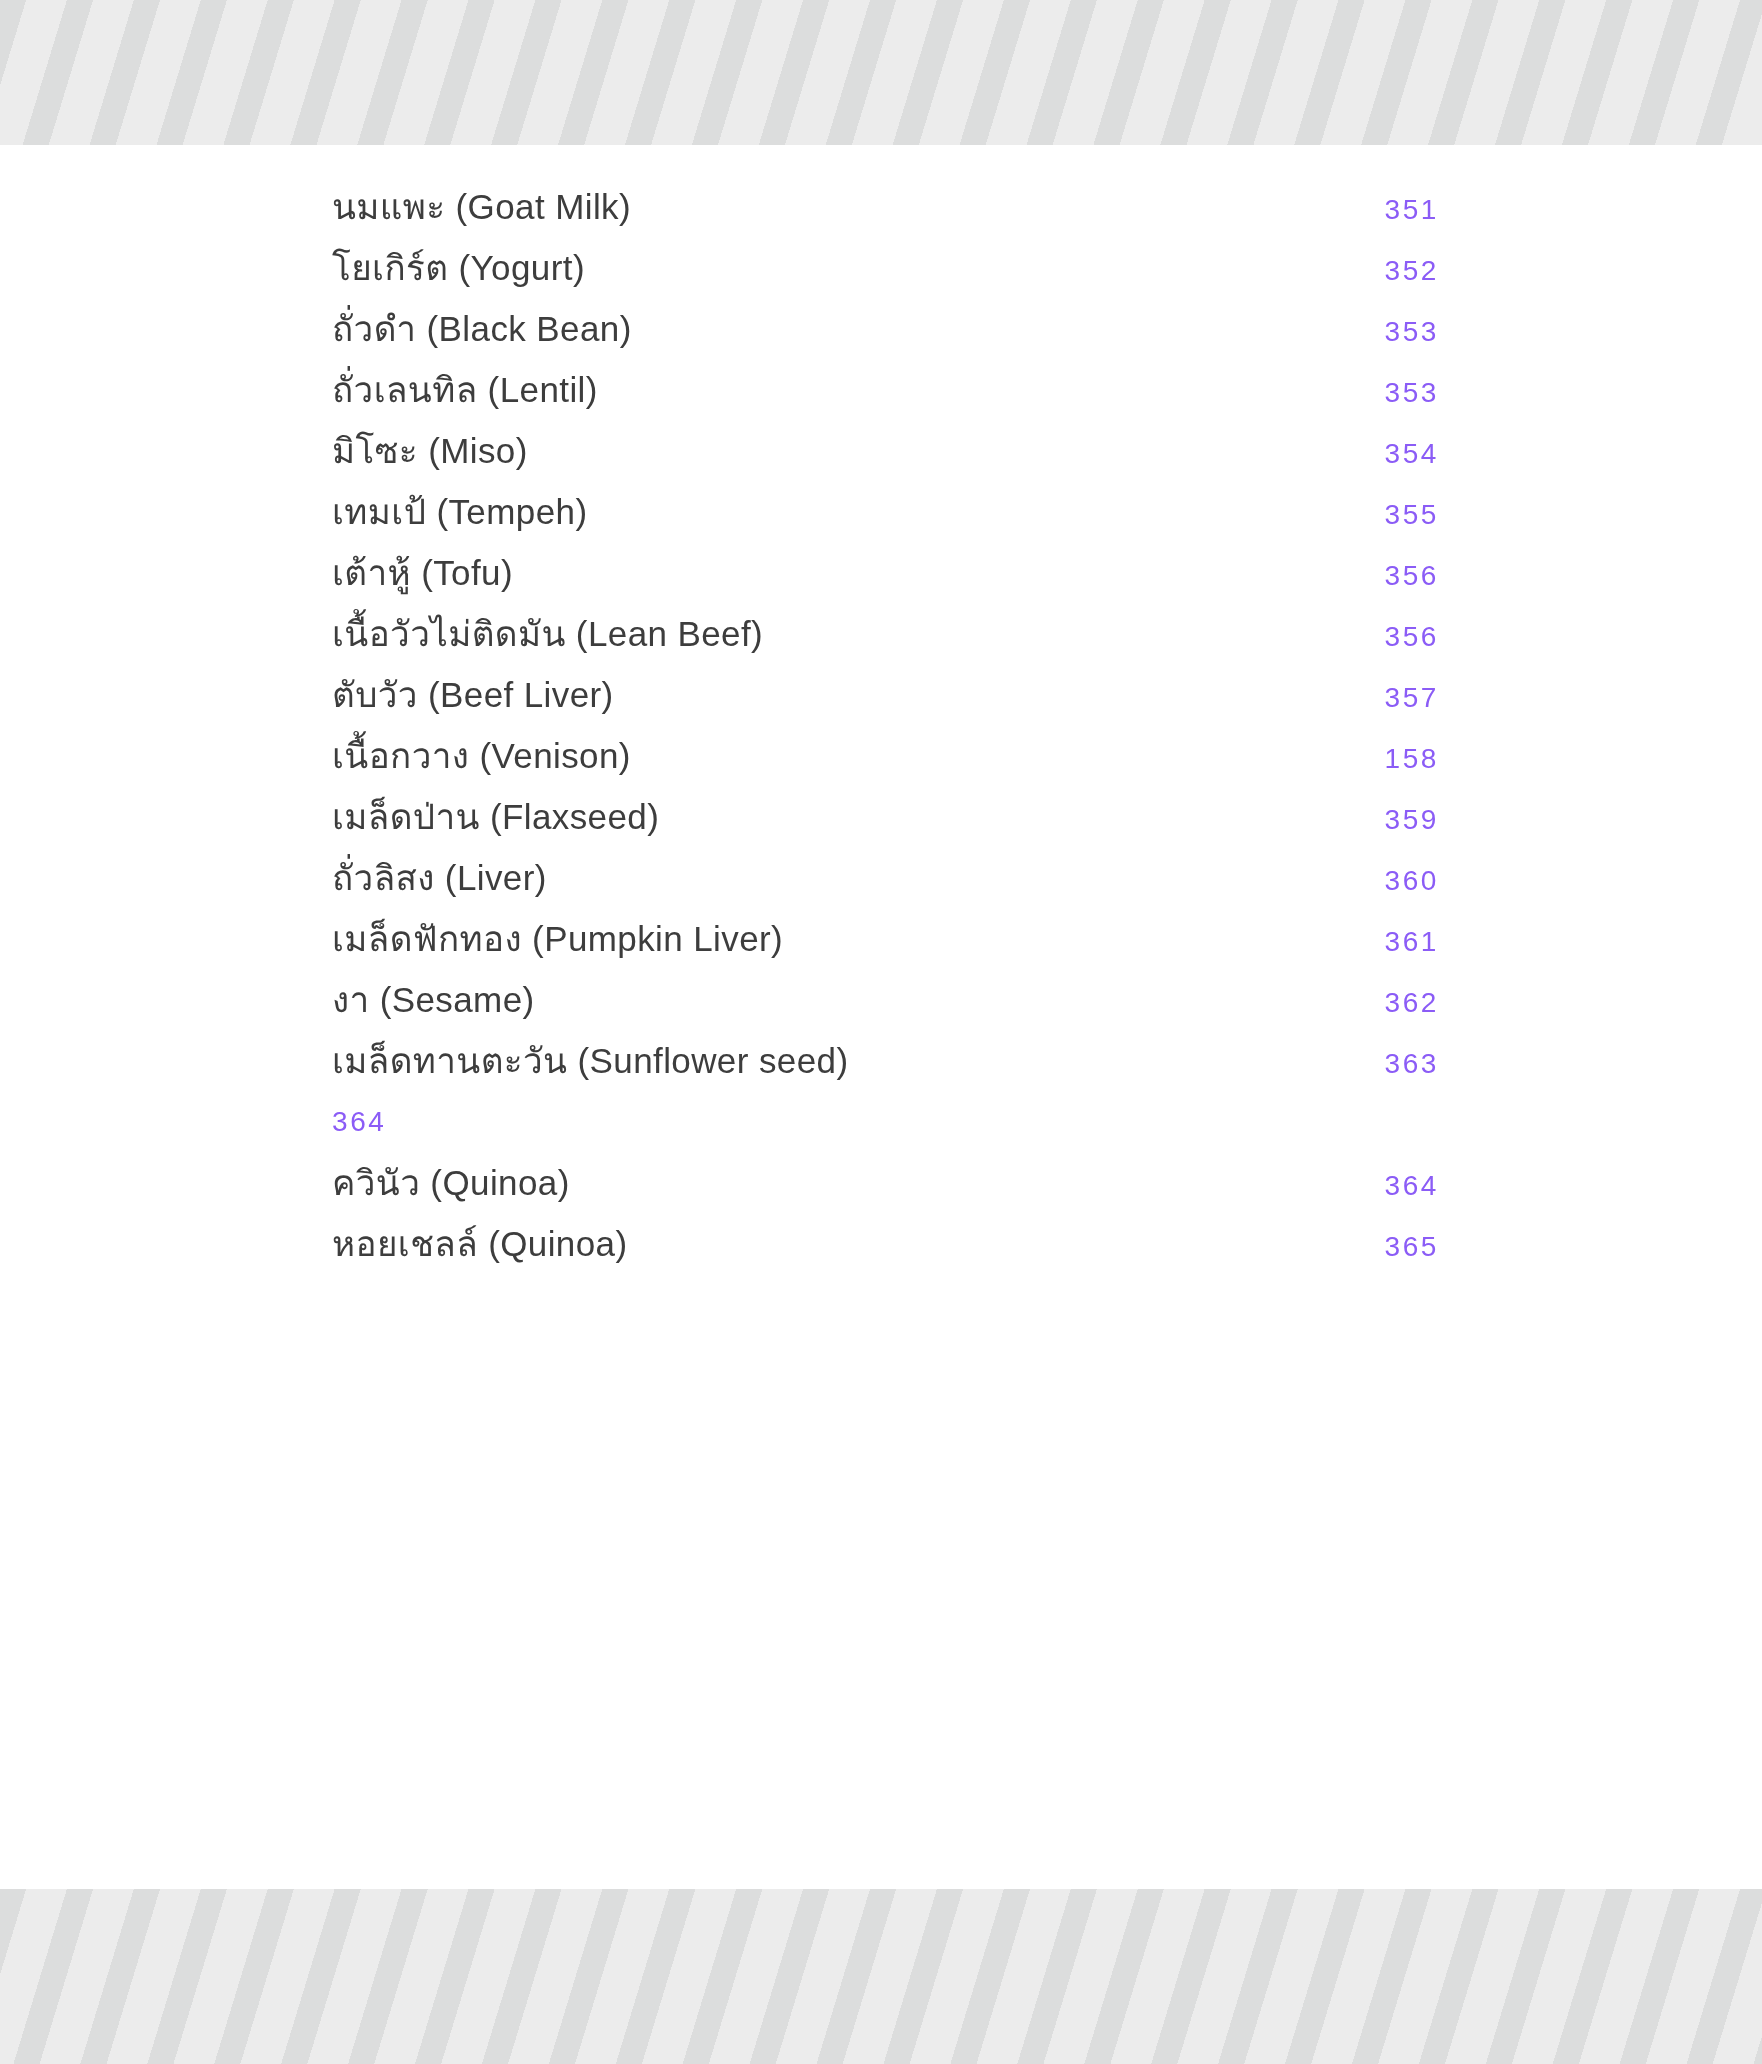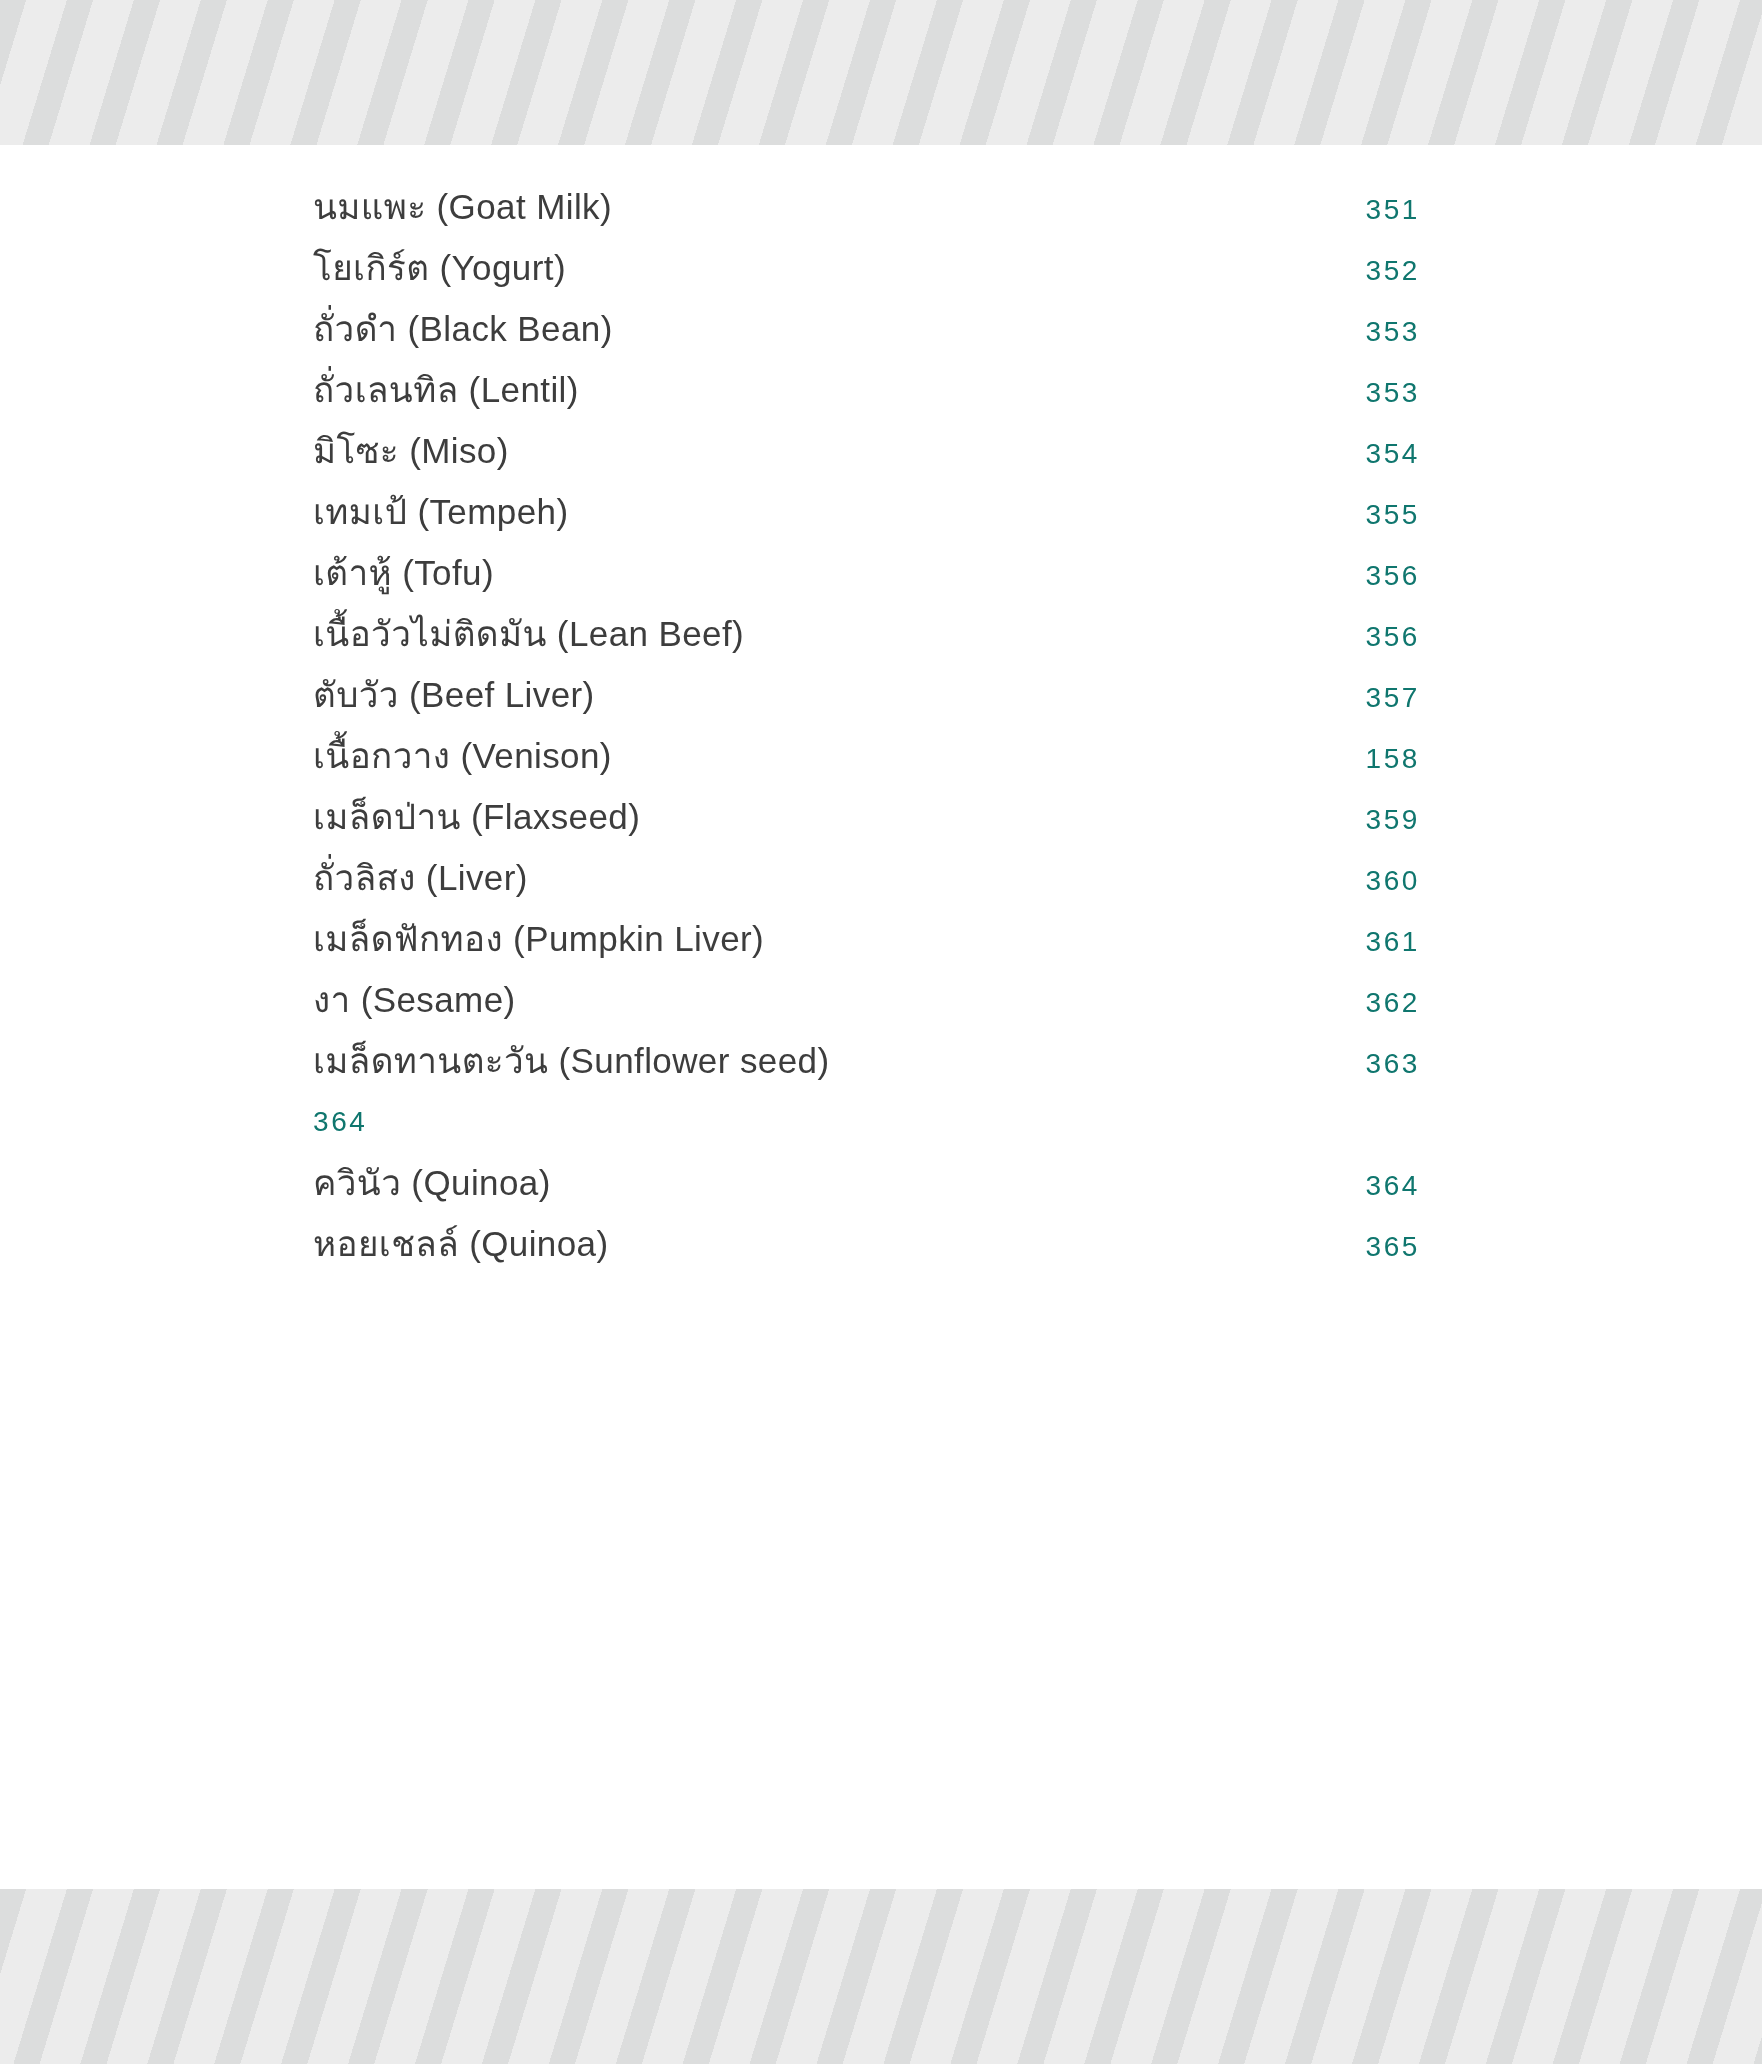--- a/index.html
+++ b/index.html
@@ -30,40 +30,40 @@
   .stripe-band.top {
     top: 0;
     height: 145px;
   }
   .stripe-band.bottom {
     top: 1889px;
     height: 175px;
   }
   .toc {
     position: absolute;
-    left: 313px;
+    left: 332px;
     top: 176px;
     width: 1107px;
   }
   .toc-row {
     display: flex;
     justify-content: space-between;
     align-items: baseline;
     height: 61px;
     line-height: 61px;
     white-space: nowrap;
   }
   .toc-label {
     font-size: 35px;
     color: #3d3d3d;
     letter-spacing: 0.4px;
   }
   .toc-page {
     font-size: 28px;
-    color: #0f766e;
+    color: #8b5cf6;
     letter-spacing: 2.6px;
     text-align: right;
   }
 </style>
 </head>
 <body>
 
 <div class="page">
   <div class="stripe-band top"></div>
 

